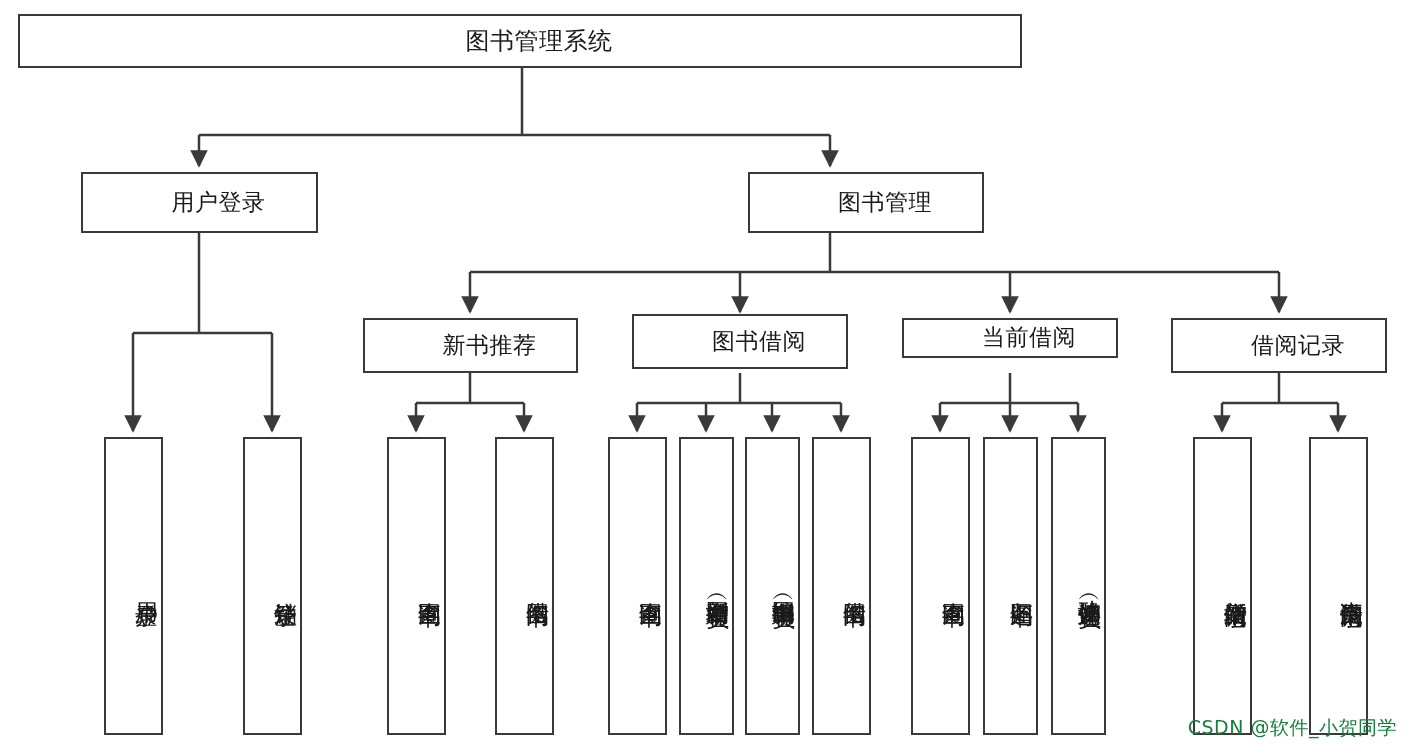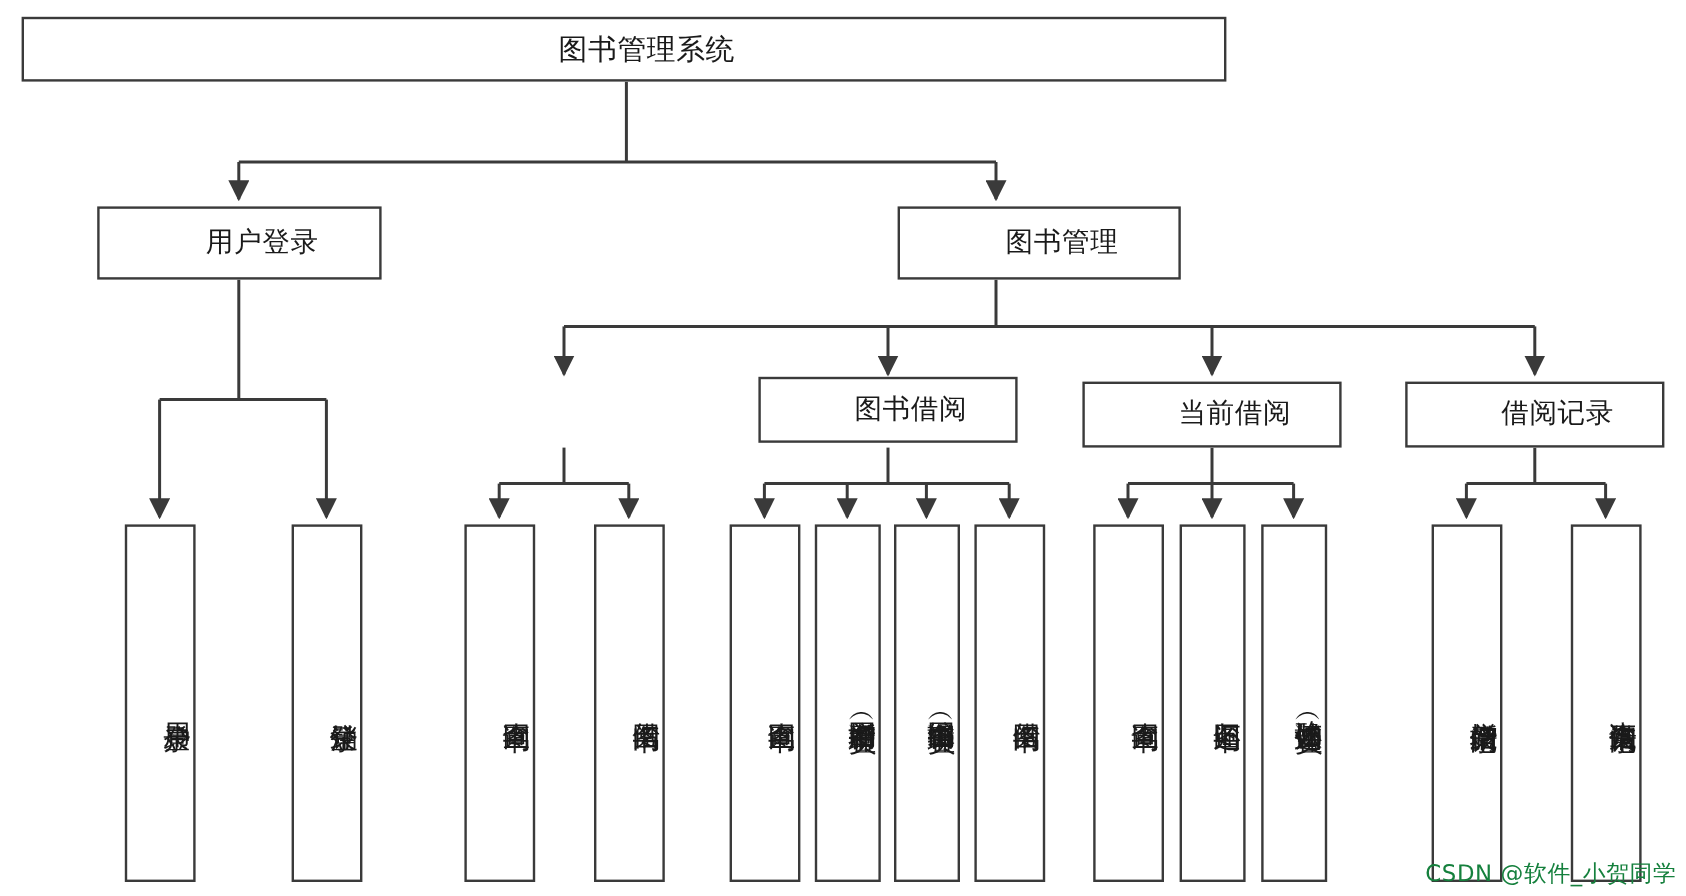--- a/index.html
+++ b/index.html
@@ -132,24 +132,27 @@
     <span>图书管理系统</span>
   </div>
 
   <div class="node horiz" style="left:81px; top:172px; width:237px; height:61px;">
     <span>用户登录</span>
   </div>
   <div class="node horiz" style="left:712px; top:172px; width:236px; height:61px;margin-left:36px;">
     <span>图书管理</span>
   </div>
 
+  <div class="node horiz" style="left:363px; top:318px; width:215px; height:55px;">
+    <span>新书推荐</span>
+  </div>
   <div class="node horiz" style="left:632px; top:314px; width:216px; height:55px;">
     <span>图书借阅</span>
   </div>
-  <div class="node horiz" style="left:902px; top:318px; width:216px; height:55px;">
+  <div class="node horiz" style="left:902px; top:318px; width:216px; height:40px;">
     <span>当前借阅</span>
   </div>
   <div class="node horiz" style="left:1171px; top:318px; width:216px; height:55px;">
     <span>借阅记录</span>
   </div>
 
   <div class="node vert" style="left:104px; top:437px; width:59px; height:298px;">
     <span class="vlabel">用户登录</span>
   </div>
   <div class="node vert" style="left:243px; top:437px; width:59px; height:298px;">

